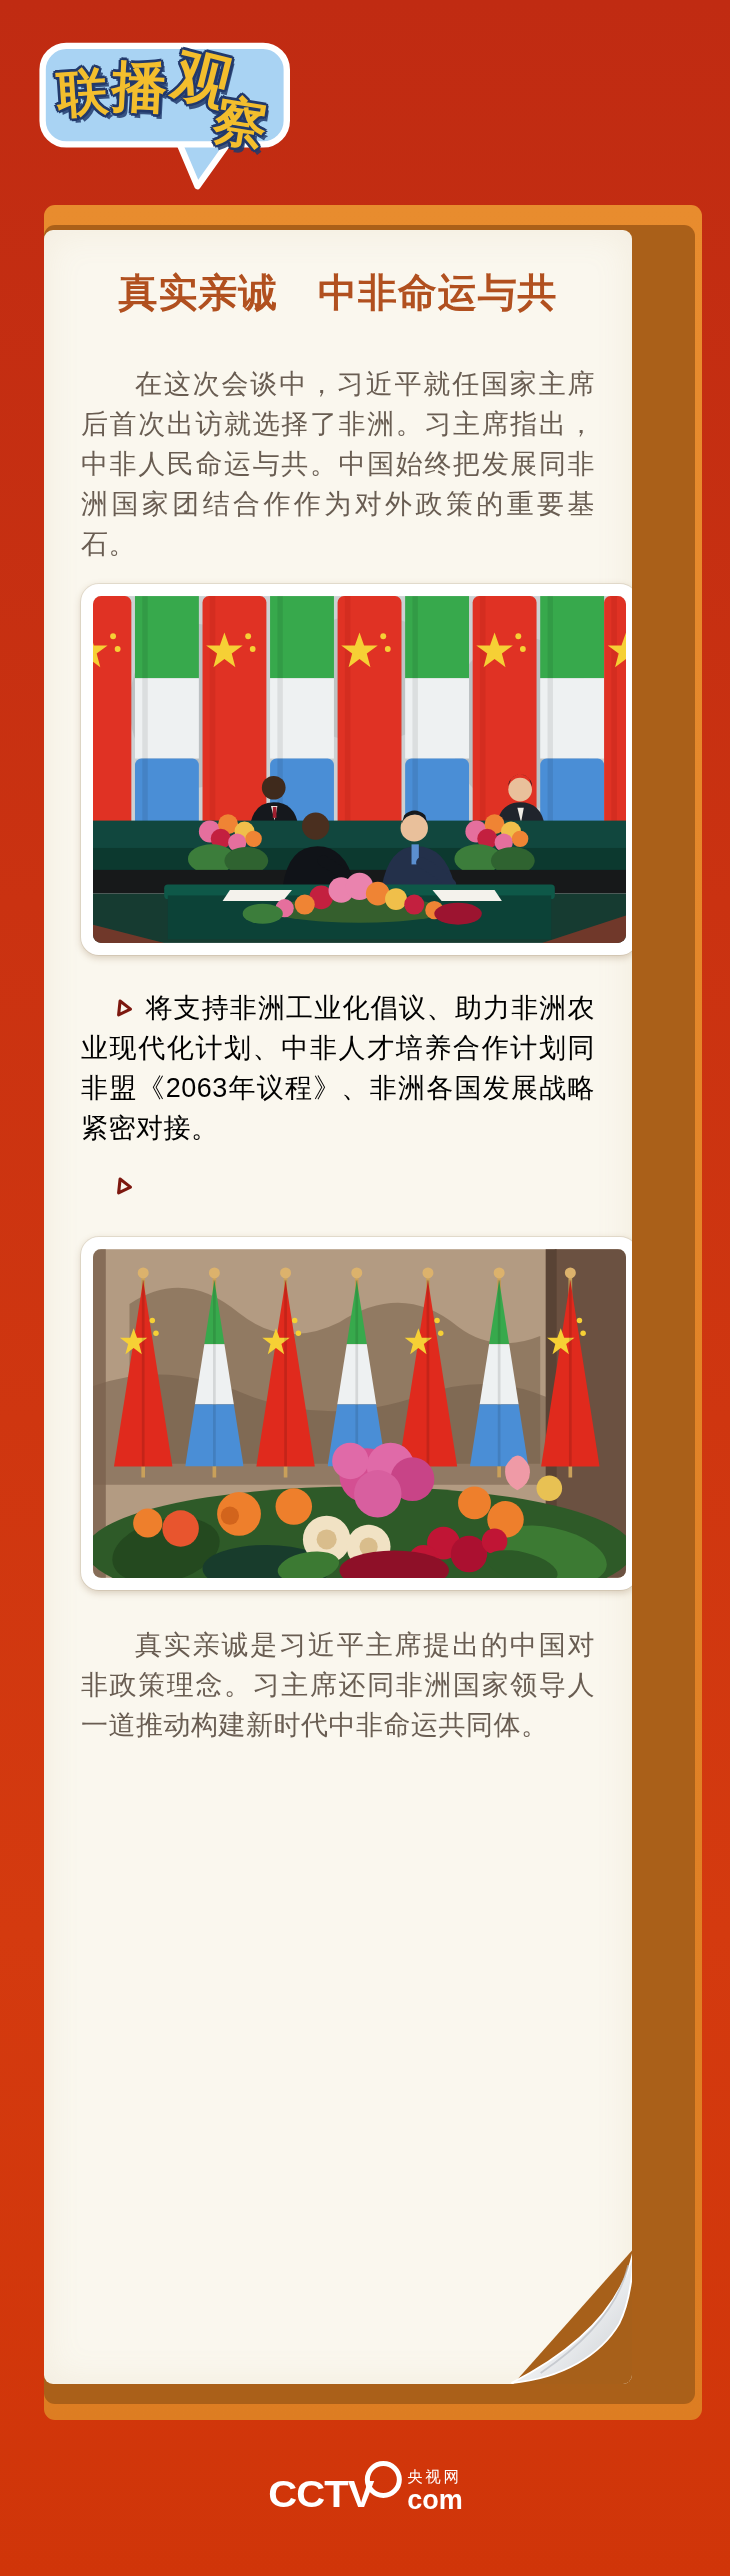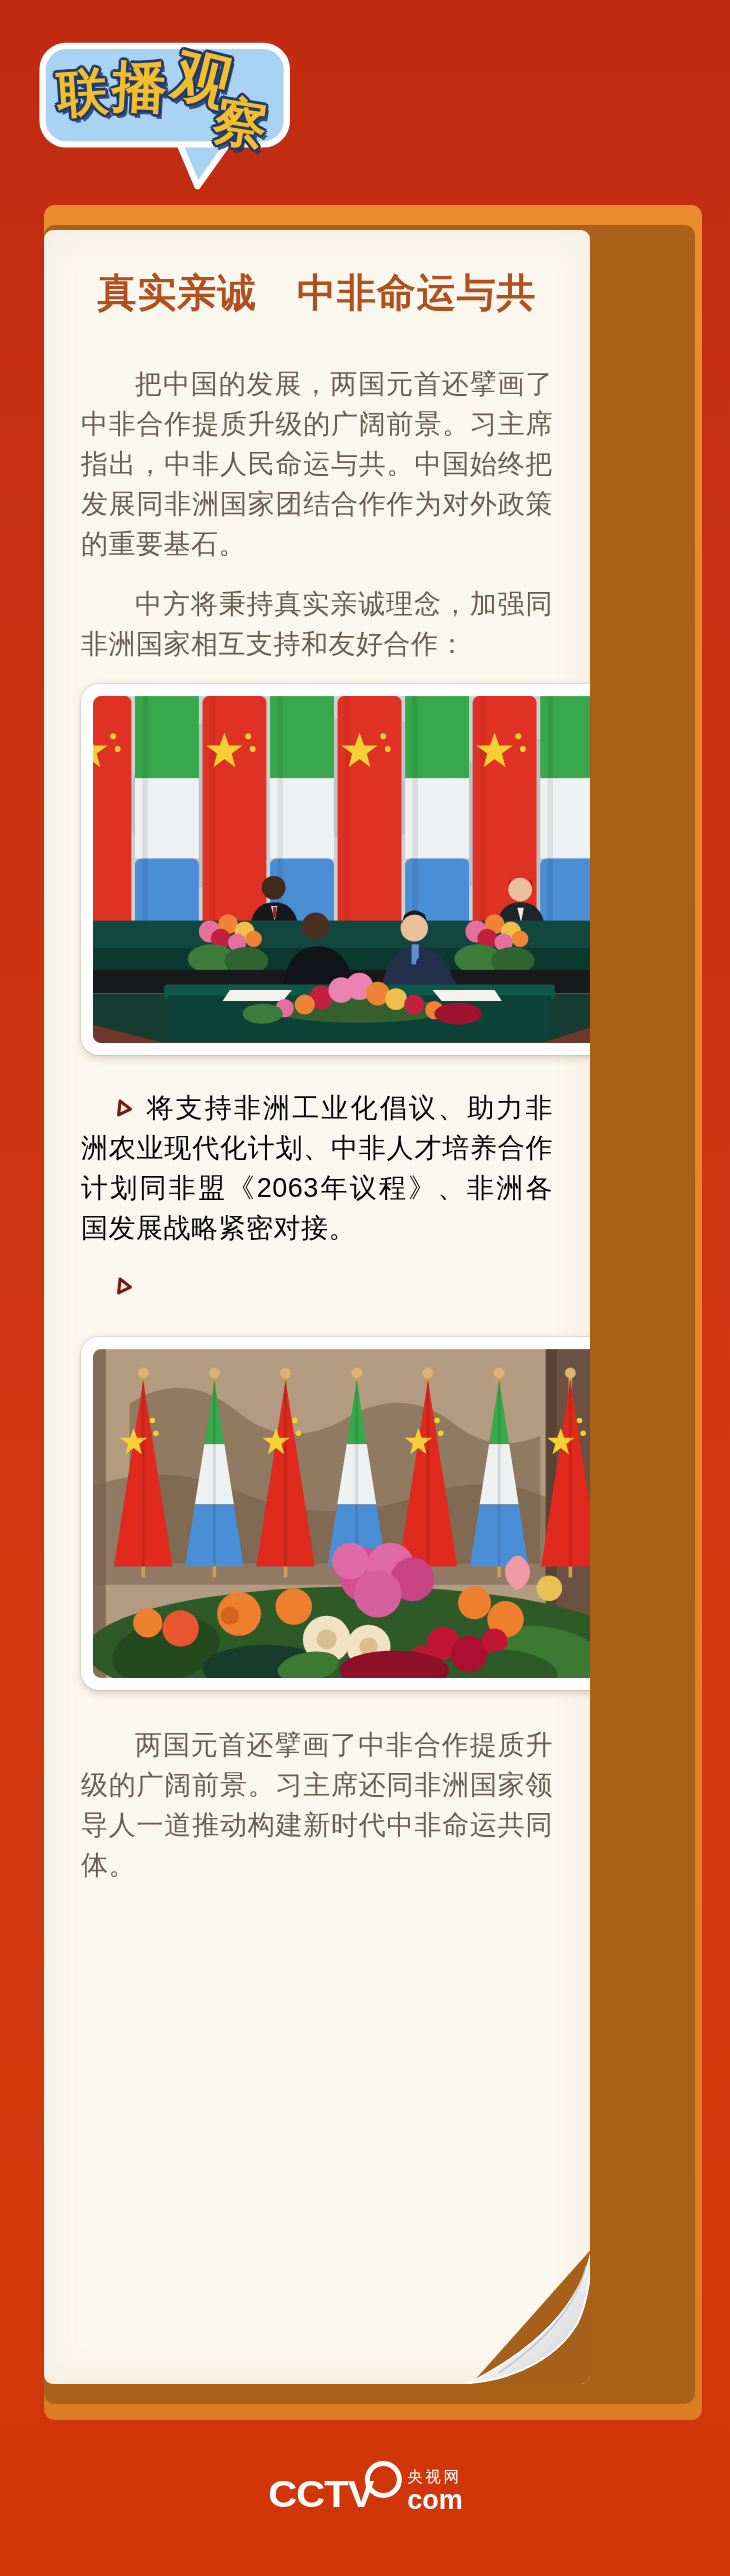--- a/index.html
+++ b/index.html
@@ -18,21 +18,21 @@
   .lc1{left:22px;top:24px;font-size:51px;transform:rotate(-4deg);}
   .lc2{left:77px;top:16.4px;font-size:55px;transform:rotate(3deg);}
   .lc3{left:139px;top:5.5px;font-size:58px;transform:rotate(14deg);}
   .lc4{left:179px;top:53px;font-size:53px;transform:rotate(9deg);}
 
   
   .layer-light{position:absolute;left:44px;top:205px;width:658px;height:2215px;
                background:linear-gradient(180deg,#e88c2e,#dd7d22);border-radius:11px;}
   .layer-dark{position:absolute;left:44px;top:225px;width:651px;height:2179px;
               background:#aa6019;border-radius:11px;}
-  .card{position:absolute;left:44px;top:230px;width:546px;height:2154px;
+  .card{position:absolute;left:44px;top:230px;width:588px;height:2154px;
         background:#faf7ee;border-radius:9px;overflow:hidden;
         box-shadow:inset 0 0 37px rgba(190,160,110,.12);}
   .card-inner{padding:0 37px;}
 
   .title{margin:38px 0 0;text-align:center;font-family:"DejaVu Serif","Liberation Serif",serif;
          font-weight:700;font-size:39px;line-height:48px;color:#b1501f;letter-spacing:0.9px;}
 
   .para{margin:0;text-indent:2em;text-align:justify;font-size:27px;line-height:40px;
         color:#695d52;letter-spacing:0.5px;}
   .p1{margin-top:48px;}
@@ -84,22 +84,21 @@
   </div>
 
   <div class="layer-light"></div>
   <div class="layer-dark"></div>
 
   <div class="card">
     <div class="card-inner">
 
       <h1 class="title">真实亲诚　中非命运与共</h1>
 
-      <p class="para p1">把中国的发展，两国元首还擘画了中非合作提质升级的广阔前景。习主席指出，中非人民命运与共。中国始终把发展同非洲国家团结合作作为对外政策的重要基石。</p>
-      <p class="para p2">中方将秉持真实亲诚理念，加强同非洲国家相互支持和友好合作：</p>
+      <p class="para p1">在这次会谈中，习近平就任国家主席后首次出访就选择了非洲。习主席指出，中非人民命运与共。中国始终把发展同非洲国家团结合作作为对外政策的重要基石。</p>
 
       <div class="photo-frame">
         <div class="ph">
         <svg viewBox="0 0 584 380" width="533" height="347">
           <defs>
             <g id="cnban">
               <rect x="0" y="0" width="70" height="258" rx="7" fill="#e03224"></rect>
               <rect x="8" y="0" width="6" height="258" fill="#c8281c" opacity=".5"></rect>
               <polygon points="24,40 29,54 44,54 32,63 36,78 24,69 12,78 16,63 4,54 19,54" fill="#f6d035"></polygon>
               <circle cx="50" cy="44" r="3.2" fill="#f6d035"></circle>
@@ -289,21 +288,21 @@
             <circle cx="362" cy="340" r="16" fill="#c01535"></circle>
                 <circle cx="440" cy="320" r="14" fill="#c01535"></circle>
             <ellipse cx="330" cy="352" rx="60" ry="22" fill="#8e1028"></ellipse>
             <ellipse cx="236" cy="348" rx="34" ry="16" fill="#3c7a33" transform="rotate(-10 236 348)"></ellipse>
             <ellipse cx="470" cy="348" rx="40" ry="16" fill="#2c5a27" transform="rotate(14 470 348)"></ellipse>
           </g>
         </svg>
         </div>
       </div>
 
-      <p class="para p3">两国元首还擘画了中非合作提质升级的广阔前景。习主席还同非洲国家领导人一道推动构建新时代中非命运共同体。</p>
+      <p class="para p3">真实亲诚是习近平主席提出的中国对非政策理念。习主席还同非洲国家领导人一道推动构建新时代中非命运共同体。</p>
 
     </div>
 
     <svg class="curl" viewBox="0 0 150 152">
       <defs>
         <linearGradient id="curlg" x1="0" y1="0" x2="1" y2="1">
           <stop offset="0" stop-color="#ffffff"></stop>
           <stop offset="0.55" stop-color="#eceef0"></stop>
           <stop offset="1" stop-color="#c6cace"></stop>
         </linearGradient>

